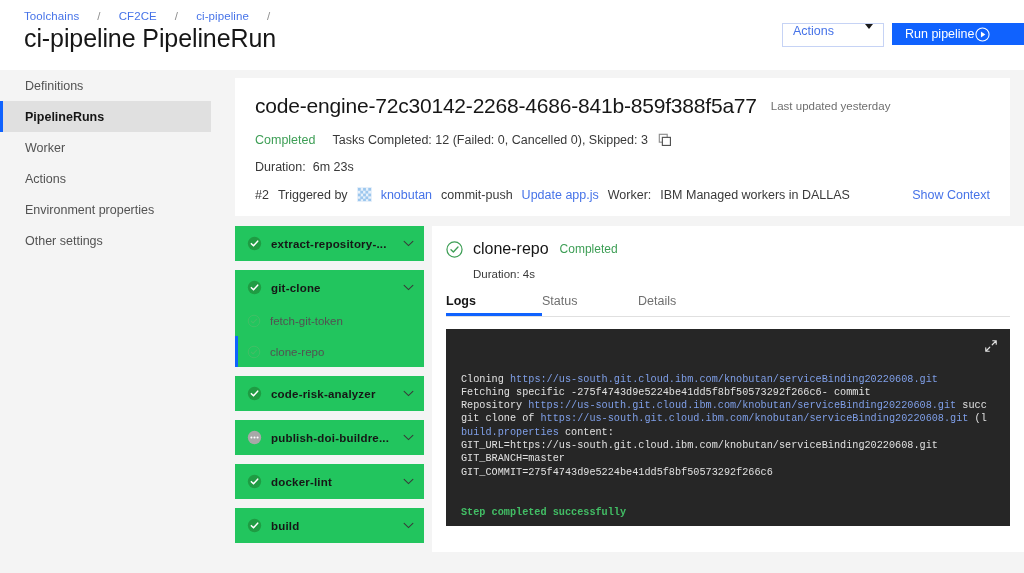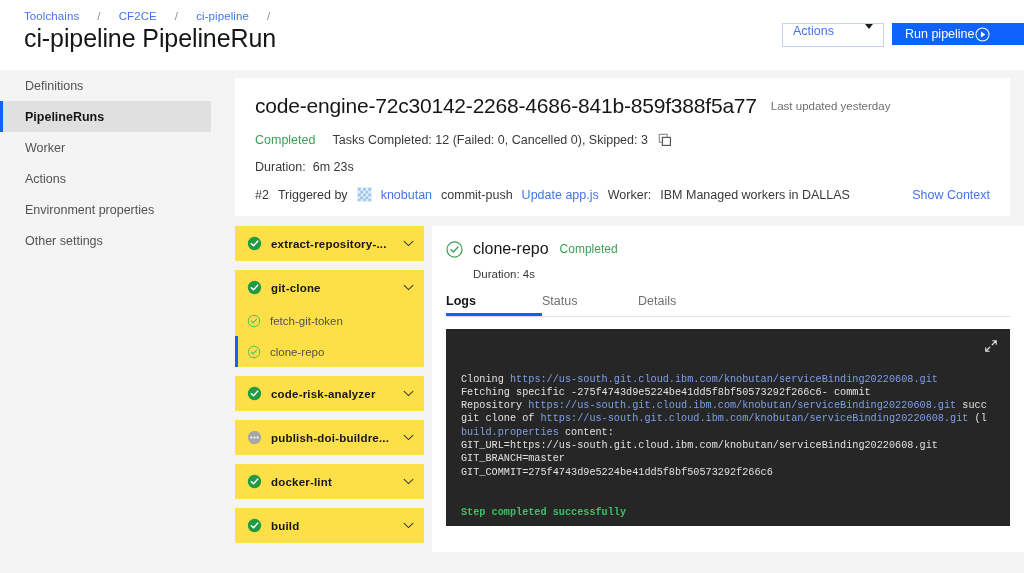--- a/index.html
+++ b/index.html
@@ -87,21 +87,21 @@
   .ident {
     width: 15px; height: 15px; flex: 0 0 auto; display: block;
   }
   .lnk { color: #4673e8; text-decoration: none; cursor: pointer; }
   .show-context { margin-left: auto; margin-right: 0 !important; color: #4673e8; font-size: 12.5px; cursor: pointer; }
 
   
   .split { margin-top: 10px; display: flex; align-items: flex-start; }
 
   .tasklist { width: 189px; flex: 0 0 auto; }
-  .task-group { background: #fde047; margin-bottom: 9px; }
+  .task-group { background: #22c55e; margin-bottom: 9px; }
   .task-head {
     height: 35px; display: flex; align-items: center; padding: 0 10px 0 12px;
     cursor: pointer;
   }
   .task-head .tname {
     flex: 1; font-size: 11.5px; font-weight: bold; color: #161616;
     letter-spacing: .2px; white-space: nowrap; overflow: hidden;
   }
   .chev { width: 11px; height: 7px; flex: 0 0 auto; }
   .step-row {

